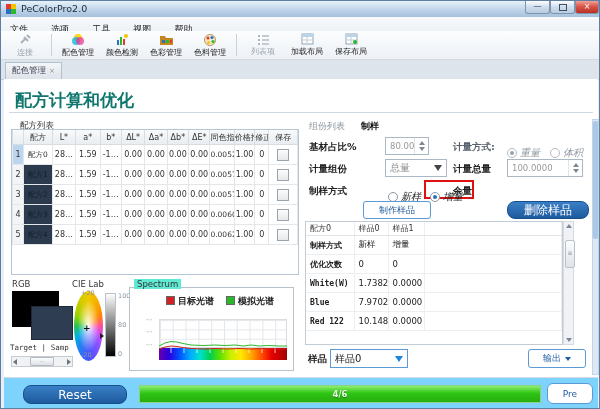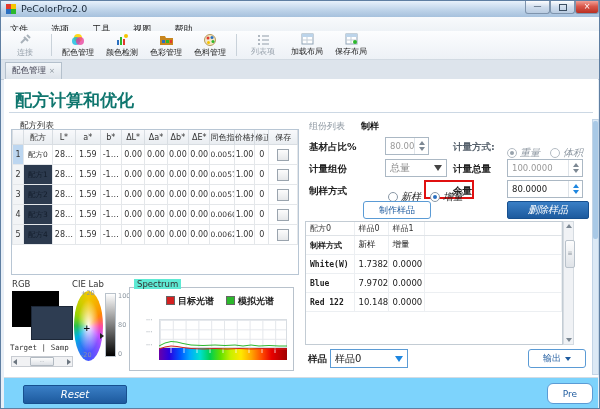--- a/index.html
+++ b/index.html
@@ -64,21 +64,21 @@
   .dd.blue .v{color:#222;}
   .dd.blue .tri-dn{border-top-color:#1d86e0;}
   .radio{display:inline-block;width:10px;height:10px;border-radius:50%;border:1px solid #8a98a6;background:#fff;box-sizing:border-box;vertical-align:-2px;position:relative;}
   .radio.sel::after{content:"";position:absolute;left:2px;top:2px;width:4px;height:4px;border-radius:50%;background:#2a6fc0;}
   .radio.dis{border-color:#b3bbc3;}
   .radio.dis.sel::after{background:#98a2ac;}
   .rlabel{font-size:10px;color:#222;margin-left:3px;font-style:italic;}
   .rlabel.dim{color:#8d97a1;}
   .redbox{border:2px solid #e01010;box-sizing:border-box;}
   .btn-line{background:#fff;border:1px solid #5b9bd5;border-radius:3px;color:#1d5a9e;font-size:9px;display:flex;align-items:center;justify-content:center;box-sizing:border-box;}
-  .btn-solid{background:linear-gradient(#3a7fc6,#1d5a9e);border:1px solid #17508f;border-radius:2px;color:#fff;font-size:10px;display:flex;align-items:center;justify-content:center;box-sizing:border-box;font-style:italic;}
+  .btn-solid{background:linear-gradient(#3a7fc6,#1d5a9e);border:1px solid #17508f;border-radius:8px;color:#fff;font-size:12px;display:flex;align-items:center;justify-content:center;box-sizing:border-box;}
   
   .stbox{left:301px;top:142px;width:258px;height:124px;border:1px solid #c3ccd4;box-sizing:border-box;background:#fff;}
   table.st{border-collapse:collapse;table-layout:fixed;width:256px;font-size:8.5px;color:#222;}
   table.st th{height:13px;font-weight:normal;text-align:left;padding:0 0 0 4px;border-bottom:1px solid #dfe3e7;border-right:1px solid #eceff2;font-size:8px;color:#333;overflow:hidden;white-space:nowrap;}
   table.st td{height:18px;border-bottom:1px solid #eceff2;border-right:1px solid #eceff2;padding:0 0 0 4px;overflow:hidden;white-space:nowrap;}
   td.rl{font-family:"DejaVu Sans Mono","Liberation Mono",monospace;font-weight:bold;font-size:8px;}
   .vscroll{background:#f0f2f5;border:1px solid #d5dbe1;box-sizing:border-box;display:flex;flex-direction:column;align-items:center;justify-content:space-between;}
   .vthumb{width:8px;height:26px;background:linear-gradient(#fdfdfd,#dfe3e8);border:1px solid #b9c2cb;border-radius:2px;font-size:6px;line-height:24px;text-align:center;color:#8a939c;}
   
   .swatch{box-sizing:border-box;}
@@ -368,27 +368,20 @@
           <i class="tri-up"></i>
           <i class="tri-dn"></i>
         </span>
     </div>
 
     <span class="abs fr-label" style="left:305px;top:106px">制样方式</span>
     <span class="abs" style="left:384px;top:106px"><span class="radio"></span><span class="rlabel">新样</span></span>
     <div class="abs redbox" style="left:420px;top:101px;width:50px;height:19px"></div>
     <span class="abs" style="left:426px;top:106px"><span class="radio sel"></span><span class="rlabel">增量</span></span>
     <span class="abs fr-label" style="left:449px;top:106px">余量</span>
-    <div class="abs spin blue" style="left:503px;top:101px;width:76px">
-      <span class="v">80.0000</span>
-      <span class="ar">
-          <i class="tri-up"></i>
-          <i class="tri-dn"></i>
-        </span>
-    </div>
 
     <div class="abs btn-line" style="left:359px;top:122px;width:68px;height:18px">制作样品</div>
     <div class="abs btn-solid" style="left:503px;top:122px;width:82px;height:18px">删除样品</div>
 
     <div class="abs stbox">
       <table class="st">
         <colgroup>
             <col style="width:48px">
             <col style="width:34px">
             <col style="width:36px">
@@ -398,20 +391,26 @@
             <tr>
           <th>配方0</th>
           <th>样品0</th>
           <th>样品1</th>
           <th></th>
         </tr>
         <tr>
           <td class="rl">制样方式</td>
           <td>新样</td>
           <td>增量</td>
+              <td></td>
+        </tr>
+        <tr>
+          <td class="rl">优化次数</td>
+          <td>0</td>
+          <td>0</td>
               <td></td>
         </tr>
         <tr>
           <td class="rl">White(W)</td>
           <td>1.7382</td>
           <td>0.0000</td>
               <td></td>
         </tr>
         <tr>
           <td class="rl">Blue</td>
@@ -492,16 +491,21 @@
       <polyline points="0,27 6,24 12,22.5 18,23 24,24.5 32,26 44,26.5 56,26 66,26.5 76,26 84,27 92,26 100,27 110,26.5 120,27 128,27" fill="none" stroke="#2cb82c" stroke-width="1"></polyline>
     </svg>
 
     <div class="abs rstrip">
         <div class="rthumb"></div>
       </div>
   </div>
 
   <div class="abs footer">
     <div class="abs btn-solid" style="left:19px;top:7px;width:104px;height:19px">Reset</div>
+    <div class="abs progress" style="left:135px;top:7px;width:402px;height:18px">
+      <div class="pfill">
+          <span>4/6</span>
+        </div>
+    </div>
     <div class="abs btn-line" style="left:543px;top:5px;width:46px;height:21px;border-radius:6px">Pre</div>
   </div>
 
 </div>
 
 </body></html>

